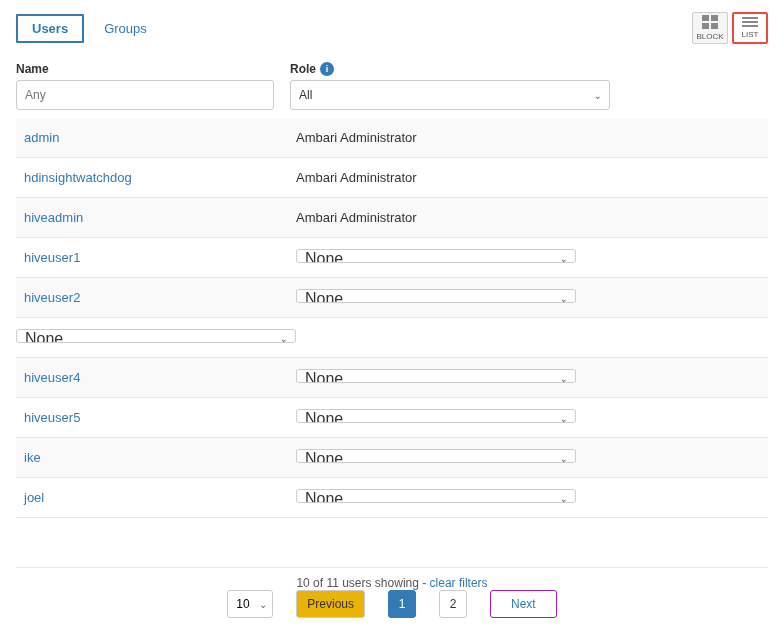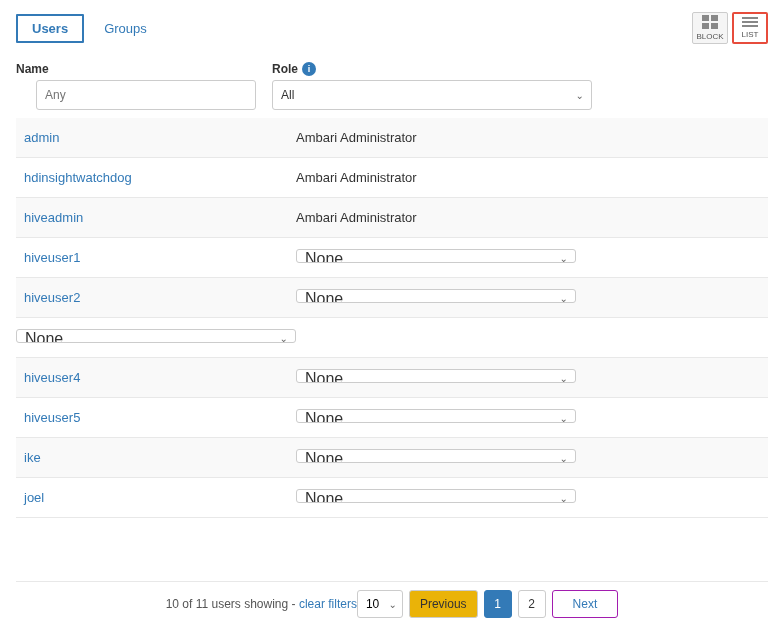--- a/index.html
+++ b/index.html
@@ -124,29 +124,28 @@
       width: 14px;
       height: 14px;
       border-radius: 50%;
       background: #337ab7;
       color: #fff;
       font-size: 9px;
       font-weight: bold;
       cursor: pointer;
     }
     .filter-input {
-      width: 220px;
+      width: 258px;
       height: 30px;
       border: 1px solid #ccc;
       border-radius: 3px;
       padding: 0 8px;
       font-size: 12px;
       color: #aaa;
       outline: none;
-      margin-left: 20px;
     }
     .filter-select-wrap {
       position: relative;
       width: 320px;
     }
     .filter-select {
       width: 100%;
       height: 30px;
       border: 1px solid #ccc;
       border-radius: 3px;
@@ -225,38 +224,39 @@
       top: 50%;
       transform: translateY(-50%);
       pointer-events: none;
       color: #666;
       font-size: 10px;
     }
     
     .footer {
       display: flex;
       align-items: center;
-      justify-content: center;
+      justify-content: flex-start;
       margin-top: 12px;
       padding-top: 8px;
       border-top: 1px solid #e8e8e8;
+      flex-direction: column;
     }
     .showing-text {
       font-size: 12px;
       color: #555;
     }
     .clear-filters {
       color: #337ab7;
       cursor: pointer;
       text-decoration: none;
     }
     .pagination-controls {
       display: flex;
       align-items: center;
-      gap: 6px;
+      gap: 23px;
     }
     .per-page-wrap {
       position: relative;
       display: flex;
       align-items: center;
     }
     .per-page-select {
       height: 28px;
       border: 1px solid #ccc;
       border-radius: 3px;

